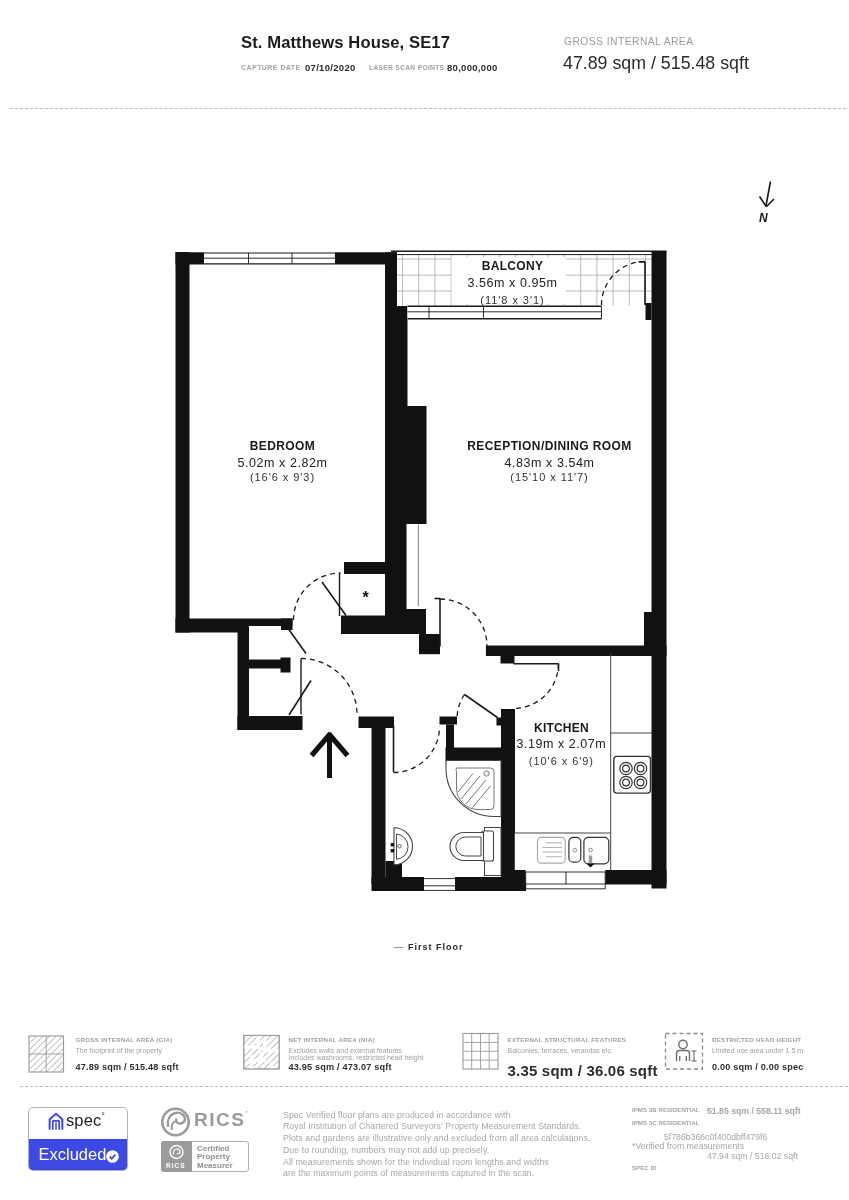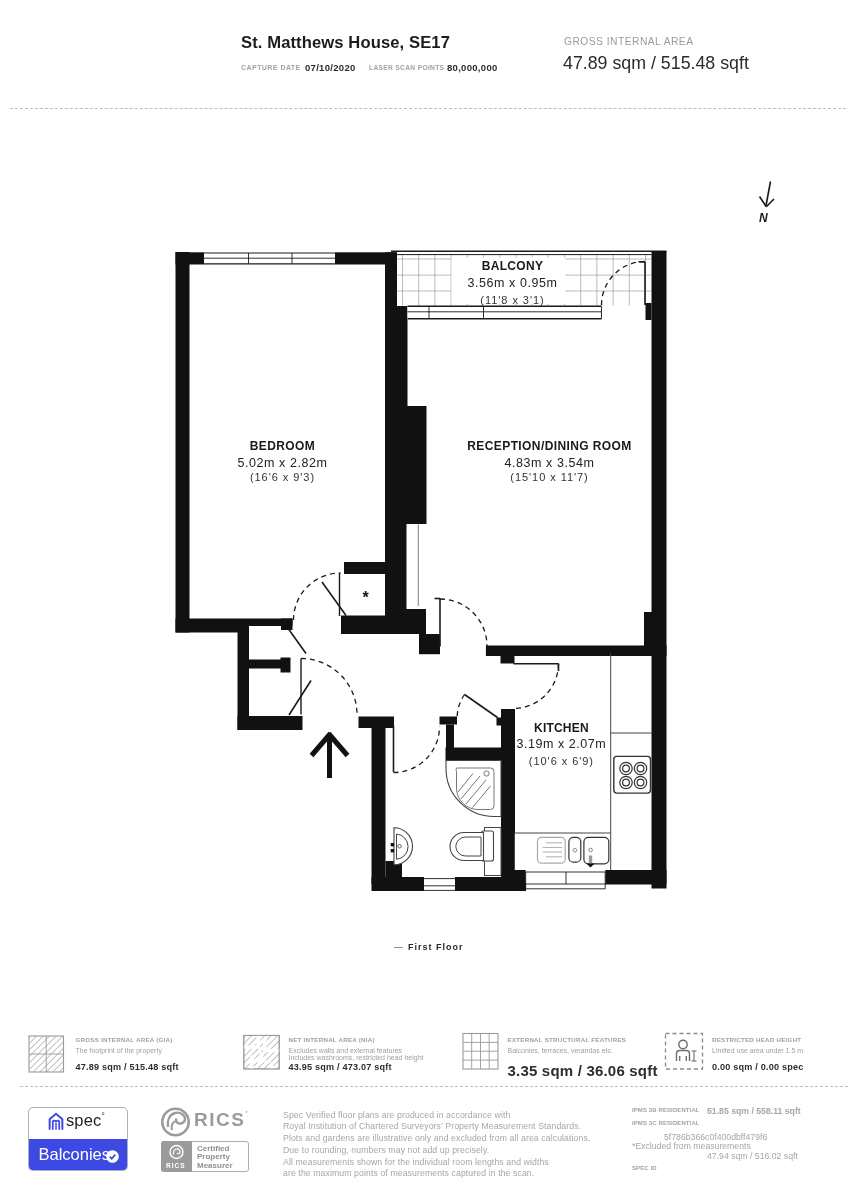--- a/index.html
+++ b/index.html
@@ -406,21 +406,21 @@
 </div>
 
 <svg class="abs" style="left:47.5px;top:1111.5px;" width="16" height="19" viewBox="0 0 24 28" fill="none">
   <path d="M2.5,26.5 V10.5 L12,2.5 L21.5,10.5 V26.5" stroke="#3c4ae3" stroke-width="3"></path>
   <path d="M7.2,26.5 V15.5 A2.4,2.4 0 0 1 12,15 A2.4,2.4 0 0 1 16.8,15.5 V26.5" stroke="#3c4ae3" stroke-width="2.6"></path>
   <path d="M12,26.5 V16" stroke="#3c4ae3" stroke-width="2.2"></path>
 </svg>
 
 <div class="abs" style="left:66px;top:1111px;font-size:16.5px;color:#242424;letter-spacing:0.1px;">spec<span style="font-size:9px;vertical-align:7px;">°</span></div>
 
-<div class="abs" style="left:38.5px;top:1145px;font-size:16.5px;color:#ffffff;">Balconies</div>
+<div class="abs" style="left:38.5px;top:1145px;font-size:16.5px;color:#ffffff;">Excluded</div>
 <svg class="abs" style="left:106px;top:1150px;" width="13" height="13" viewBox="0 0 13 13">
   <circle cx="6.5" cy="6.5" r="6.3" fill="#ffffff"></circle>
   <path d="M3.7,6.7 L5.7,8.7 L9.3,4.6" stroke="#3c4ae3" stroke-width="1.7" fill="none"></path>
 </svg>
 
 <svg class="abs" style="left:160px;top:1106px;" width="90" height="32" viewBox="0 0 90 32" fill="none">
   <circle cx="15.5" cy="16" r="13.2" stroke="#9b9b9b" stroke-width="2.6"></circle>
   <path d="M8,21 C7,15 9,9 15,7 C20,5.5 25,9 25,13 C25,16 22,18 19,17.5 C16.5,17 15.5,14.5 16.5,12.5" stroke="#9b9b9b" stroke-width="2.4"></path>
   <path d="M12,24 C11,20 12,16 16,15" stroke="#9b9b9b" stroke-width="2"></path>
 </svg>
@@ -437,16 +437,16 @@
 <div class="abs" style="left:197px;top:1144.5px;font-size:8px;color:#8f8f8f;line-height:8.6px;font-weight:bold;">Certified<br>Property<br>Measurer</div>
 
 <div class="abs" style="left:283px;top:1109.5px;font-size:8.7px;color:#a6a6a6;line-height:11.8px;letter-spacing:0.1px;">Spec Verified floor plans are produced in accordance with<br>Royal Institution of Chartered Surveyors’ Property Measurement Standards.<br>Plots and gardens are illustrative only and excluded from all area calculations.<br>Due to rounding, numbers may not add up precisely.<br>All measurements shown for the individual room lengths and widths<br>are the maximum points of measurements captured in the scan.</div>
 
 <div class="abs" style="left:632px;top:1107px;font-size:6px;font-weight:bold;color:#a2a2a2;letter-spacing:0.1px;">IPMS 3B RESIDENTIAL</div>
 <div class="abs" style="left:707px;top:1105.5px;font-size:8.7px;color:#a6a6a6;font-weight:bold;">51.85 sqm / 558.11 sqft</div>
 
 <div class="abs" style="left:632px;top:1120px;font-size:6px;font-weight:bold;color:#a2a2a2;letter-spacing:0.1px;">IPMS 3C RESIDENTIAL</div>
 <div class="abs" style="left:707px;top:1151px;font-size:8.7px;color:#a6a6a6;">47.94 sqm / 516.02 sqft</div>
 
-<div class="abs" style="left:632px;top:1140.5px;font-size:8.7px;color:#a6a6a6;">*Excluded from measurements</div>
+<div class="abs" style="left:632px;top:1140.5px;font-size:8.7px;color:#a6a6a6;">*Verified from measurements</div>
 
 <div class="abs" style="left:632px;top:1165px;font-size:6px;font-weight:bold;color:#a2a2a2;letter-spacing:0.1px;">SPEC ID</div>
 <div class="abs" style="left:664px;top:1132px;font-size:8.7px;color:#a6a6a6;">5f786b366c0f400dbff479f6</div>
 
 </body></html>

